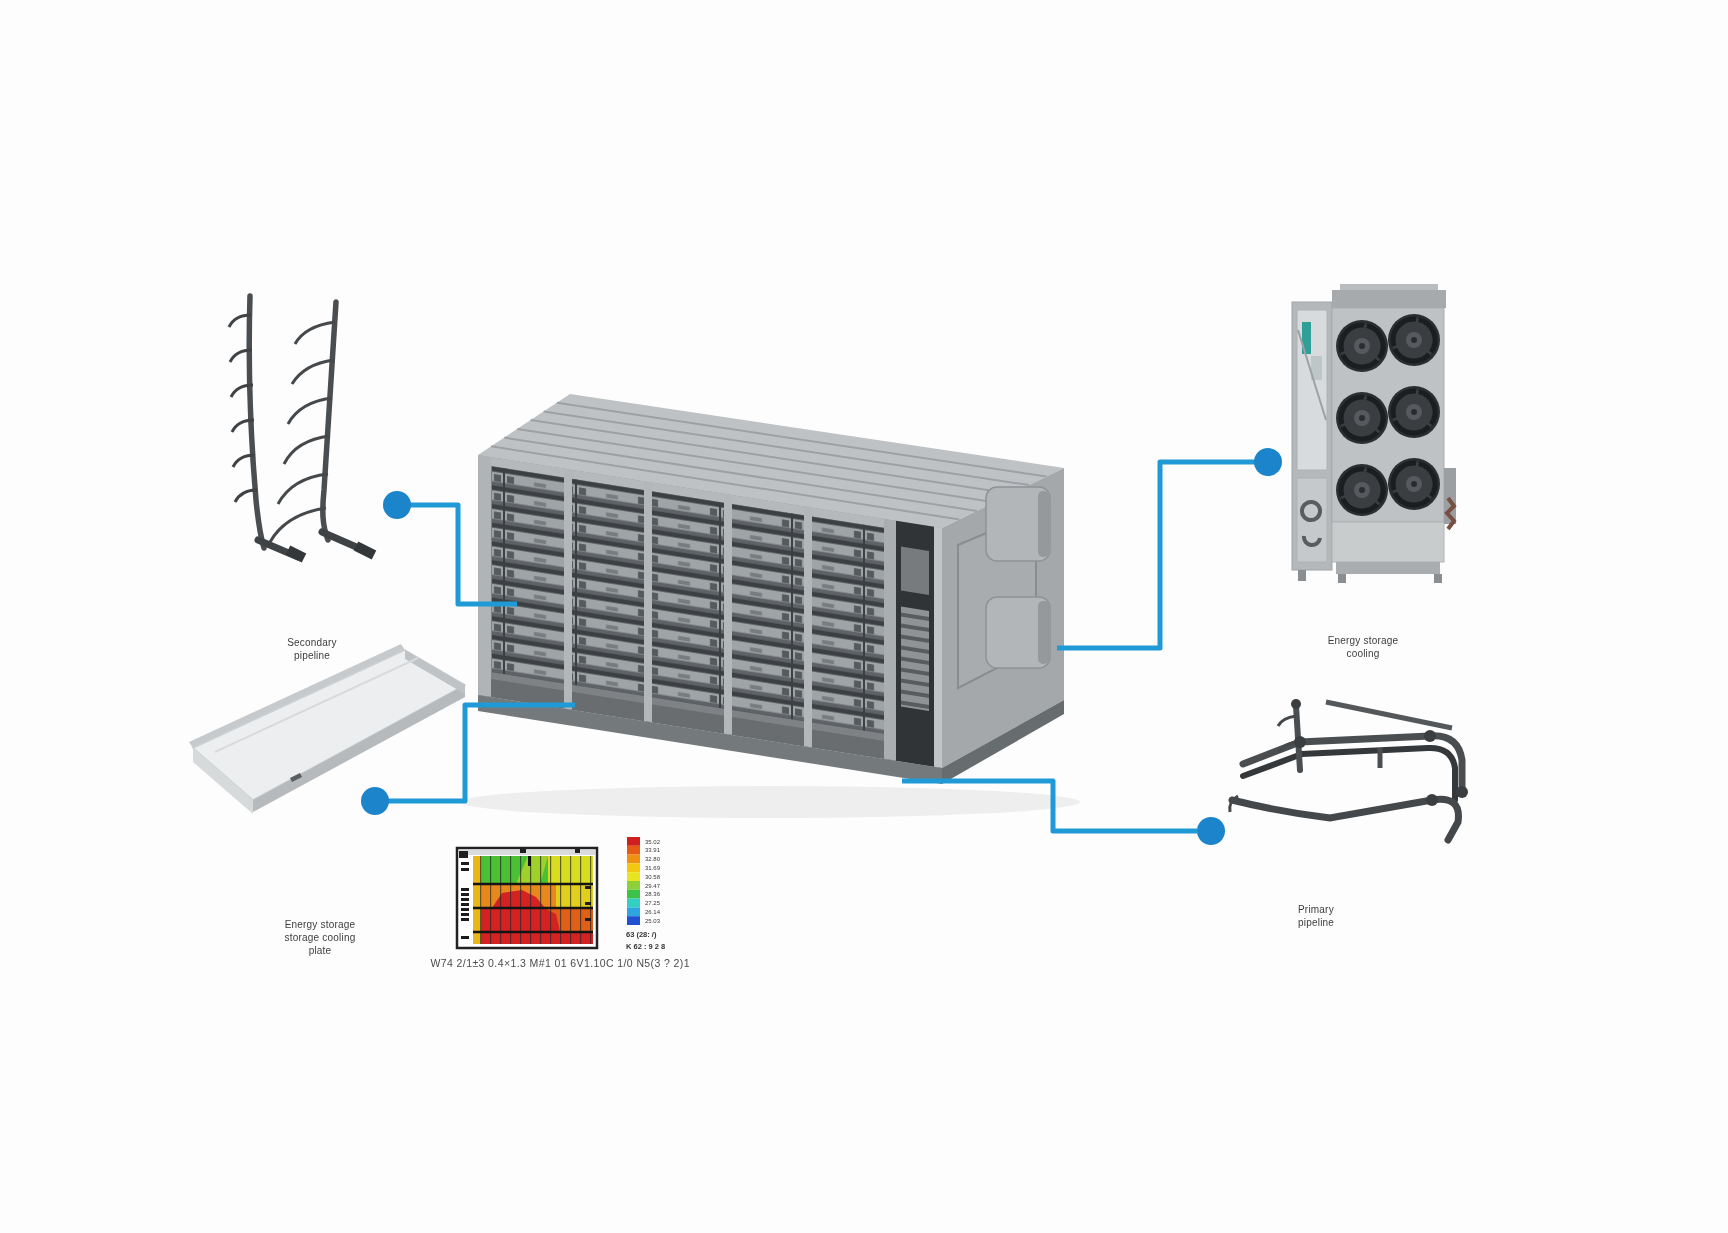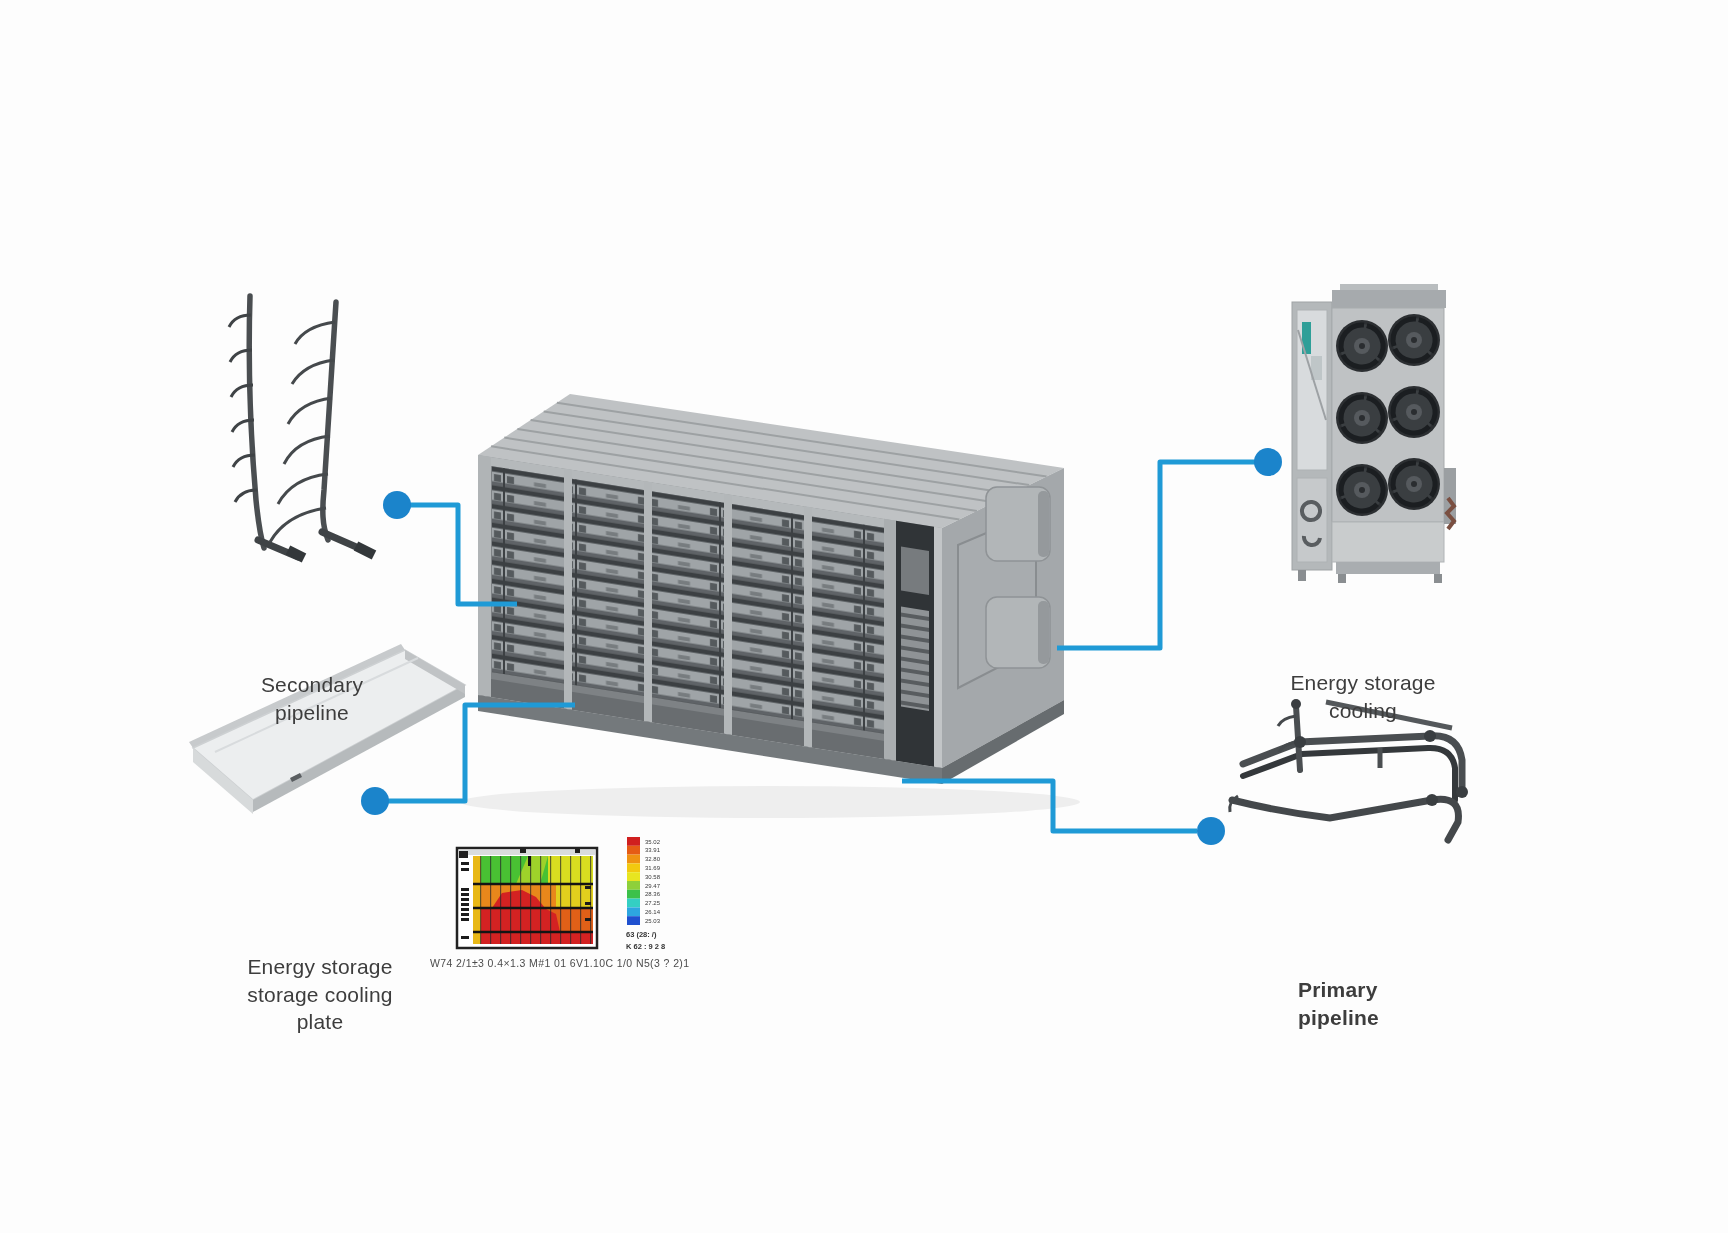--- a/index.html
+++ b/index.html
@@ -1,23 +1,23 @@
 <!DOCTYPE html>
 <html><head>
 <meta charset="utf-8">
 <style>
   html,body{margin:0;padding:0;background:#fff;}
   .stage{position:relative;width:1728px;height:1233px;background:#fdfdfd;overflow:hidden;
          font-family:"Liberation Sans",sans-serif;}
   .art{position:absolute;left:0;top:0;}
-  .part-label{position:absolute;color:#3d3d3d;font-size:21px;line-height:1.32;
-              text-align:center;letter-spacing:.2px;margin-top:35px;}
+  .part-label{position:absolute;color:#3d3d3d;font-size:10px;line-height:1.32;
+              text-align:center;letter-spacing:.2px;}
   .part-label span{display:block;}
   .part-label.left-align{text-align:left;}
-  .caption{position:absolute;left:430px;top:957px;width:260px;text-align:left;
+  .caption{position:absolute;left:430px;top:957px;width:260px;text-align:right;
            font-size:10.5px;letter-spacing:.4px;color:#4b4b4b;white-space:nowrap;}
 </style>
 </head>
 <body>
 
 <div class="stage">
 
 <svg class="art" width="1728" height="1233" viewBox="0 0 1728 1233">
   <defs>
     <pattern id="modules" patternUnits="userSpaceOnUse" width="72" height="18.7">
@@ -258,20 +258,20 @@
   <span>Energy storage</span>
   <span>storage cooling</span>
   <span>plate</span>
 </div>
 
 <div class="part-label" style="left:1283px;top:634px;width:160px;">
   <span>Energy storage</span>
   <span>cooling</span>
 </div>
 
-<div class="part-label left-align" style="left:1298px;top:941px;width:120px;font-weight:bold;">
+<div class="part-label left-align" style="left:1298px;top:903px;width:120px;">
   <span>Primary</span>
   <span>pipeline</span>
 </div>
 
 <div class="caption">W74  2/1±3 0.4×1.3 M#1  01 6V1.10C  1/0 N5(3 ? 2)1</div>
 
 </div>
 
 </body></html>

